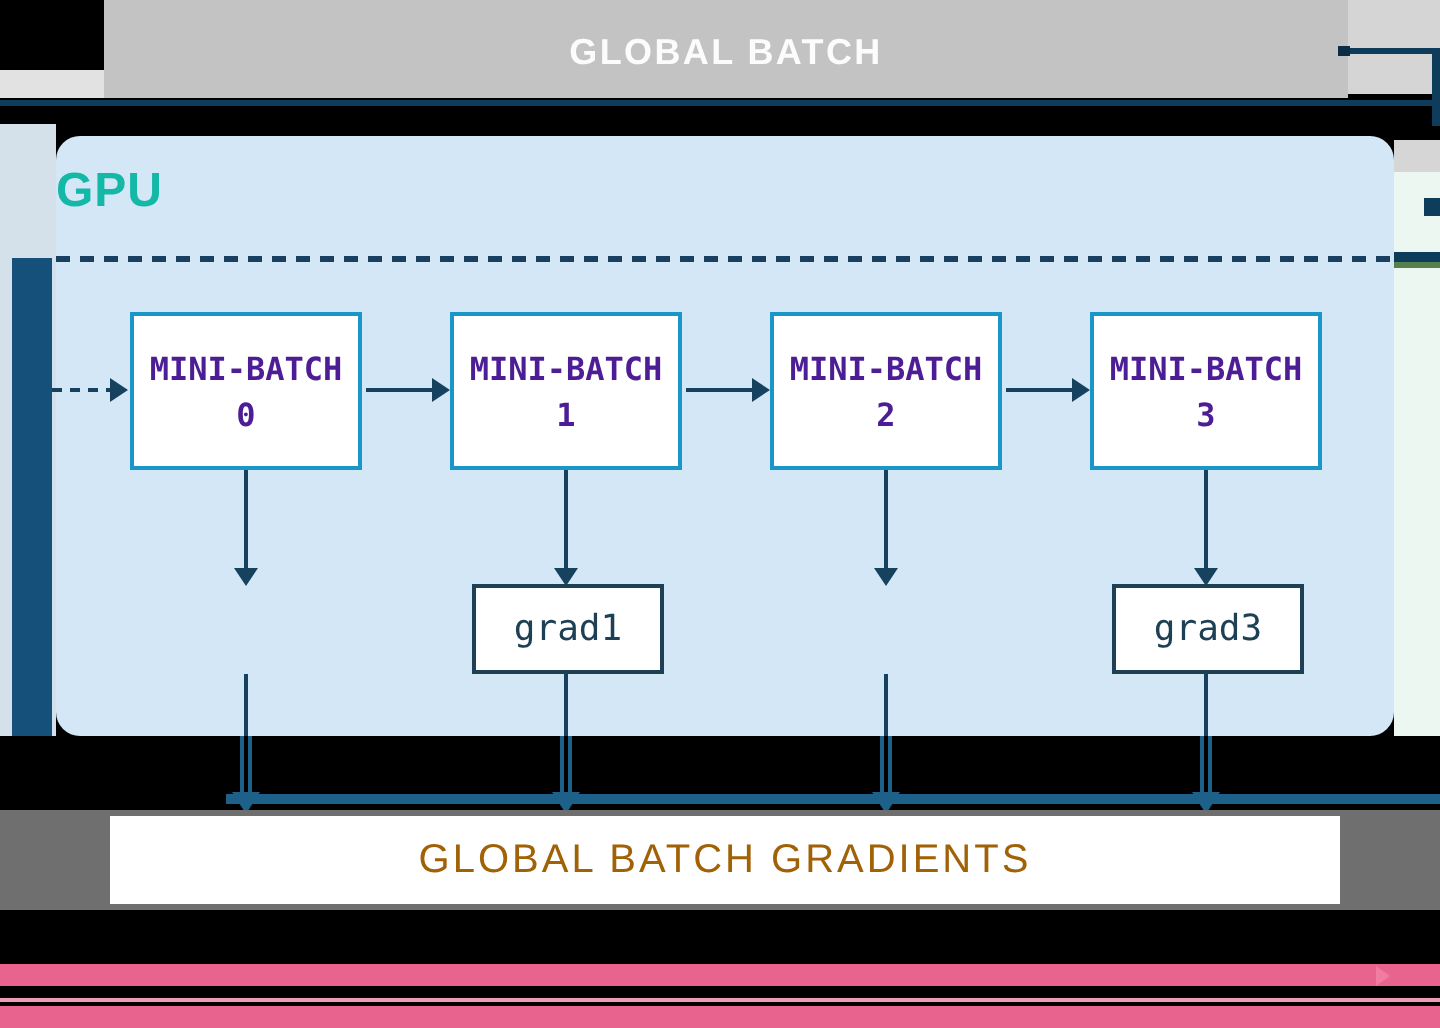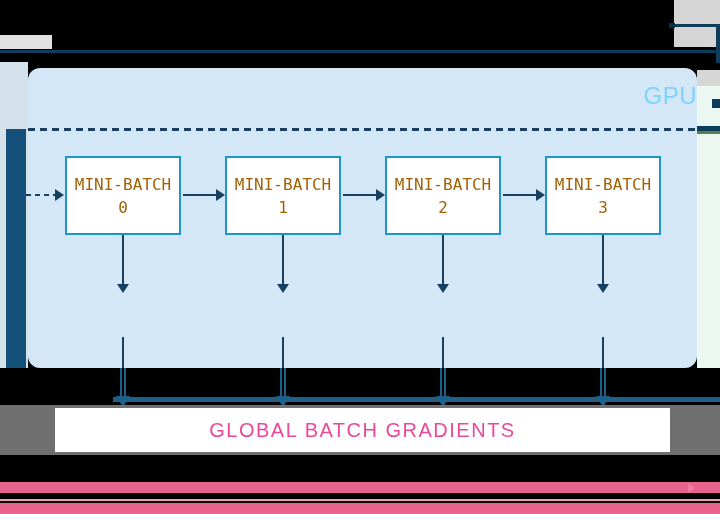--- a/index.html
+++ b/index.html
@@ -9,28 +9,28 @@
   }
   .abs{position:absolute;}
   
   .topbar{
     left:52px;top:0;width:622px;height:49px;background:#c3c3c3;
     display:flex;align-items:center;justify-content:center;padding-top:4px;box-sizing:border-box;
   }
   .topbar span{color:#fcfcfc;font-weight:bold;font-size:18px;letter-spacing:1.2px;}
   
   .panel{left:28px;top:68px;width:669px;height:300px;background:#d3e7f7;border-radius:12px;}
-  .gpu-label{left:28px;top:82px;width:669px;text-align:right;color:#7dd3fc;
-    font-weight:normal;font-size:24px;letter-spacing:.5px;}
+  .gpu-label{left:28px;top:82px;width:669px;text-align:left;color:#14b8a6;
+    font-weight:bold;font-size:24px;letter-spacing:.5px;}
   .dash-line{left:28px;top:128px;width:669px;height:3px;
     background:repeating-linear-gradient(90deg,#1b3f5e 0 7px,transparent 7px 12px);}
   
   .mb-box{top:156px;width:116px;height:79px;background:#fff;border:2px solid #1a96c8;
     box-sizing:border-box;display:flex;flex-direction:column;align-items:center;justify-content:center;
-    font-family:"DejaVu Sans Mono",monospace;font-weight:normal;font-size:16px;color:#a16207;line-height:23px;}
+    font-family:"DejaVu Sans Mono",monospace;font-weight:bold;font-size:16px;color:#4c1d95;line-height:23px;}
   
   .grad-box{top:292px;width:96px;height:45px;background:#fff;border:2px solid #1d4055;
     box-sizing:border-box;display:flex;align-items:center;justify-content:center;
     font-family:"DejaVu Sans Mono",monospace;font-size:18px;color:#1d4055;}
   
   .h-shaft{top:194px;height:2px;background:#16425f;}
   .h-head{top:189px;width:0;height:0;border-left:9px solid #16425f;
     border-top:6px solid transparent;border-bottom:6px solid transparent;}
   .dash-shaft{left:26px;top:194px;width:30px;height:2px;
     background:repeating-linear-gradient(90deg,#16425f 0 5px,transparent 5px 9px);}
@@ -40,21 +40,21 @@
   .v-shaft2a{top:337px;width:2px;height:31px;background:#16425f;}
   .v-shaft2b{top:368px;width:6px;height:30px;box-sizing:border-box;
     border-left:2px solid #1d6089;border-right:2px solid #1d6089;}
   .v-head2{top:396px;width:0;height:0;border-top:11px solid #1d6089;
     border-left:7px solid transparent;border-right:7px solid transparent;}
   .collector{left:113px;top:397px;width:607px;height:5px;background:#1d6089;}
   
   .bottom-gray{left:0;top:405px;width:720px;height:50px;background:#6f6f6f;}
   .bottom-white{left:55px;top:408px;width:615px;height:44px;background:#fff;
     display:flex;align-items:center;justify-content:center;}
-  .bottom-white span{color:#ec4899;font-size:20px;letter-spacing:1.5px;}
+  .bottom-white span{color:#a16207;font-size:20px;letter-spacing:1.5px;}
   .pink1{left:0;top:482px;width:720px;height:11px;background:#e8638e;}
   .pinkline{left:0;top:499px;width:720px;height:2px;background:#f09ab5;}
   .pink2{left:0;top:503px;width:720px;height:11px;background:#e8638e;}
   .pink-head{left:688px;top:483px;width:0;height:0;border-left:7px solid #f27ba2;
     border-top:5px solid transparent;border-bottom:5px solid transparent;}
   
   .lgray-tl{left:0;top:35px;width:52px;height:14px;background:#e2e2e2;}
   .lgray-tr{left:674px;top:0;width:46px;height:47px;background:#d5d5d5;}
   .navy-full{left:0;top:50px;width:720px;height:3px;background:#0e3c5b;}
   .r-hline{left:672px;top:24px;width:48px;height:3px;background:#0e3c5b;}
@@ -69,20 +69,23 @@
   .r-greenline{left:697px;top:131px;width:23px;height:3px;background:#567f4e;}
 </style>
 </head>
 <body>
 
 <div id="canvas">
 
   <div class="abs lgray-tl"></div>
   <div class="abs lgray-tr"></div>
 
+  <div class="abs topbar">
+    <span>GLOBAL BATCH</span>
+  </div>
 
   <div class="abs navy-full"></div>
   <div class="abs r-hline"></div>
   <div class="abs r-dot"></div>
   <div class="abs r-vline"></div>
 
   <div class="abs l-strip"></div>
   <div class="abs l-navybar"></div>
 
   <div class="abs panel"></div>
@@ -124,20 +127,26 @@
 
   <div class="abs v-shaft1" style="left:122px"></div>
   <div class="abs v-head1" style="left:117px"></div>
   <div class="abs v-shaft1" style="left:282px"></div>
   <div class="abs v-head1" style="left:277px"></div>
   <div class="abs v-shaft1" style="left:442px"></div>
   <div class="abs v-head1" style="left:437px"></div>
   <div class="abs v-shaft1" style="left:602px"></div>
   <div class="abs v-head1" style="left:597px"></div>
 
+  <div class="abs grad-box" style="left:236px">
+    <span>grad1</span>
+  </div>
+  <div class="abs grad-box" style="left:556px">
+    <span>grad3</span>
+  </div>
 
   <div class="abs v-shaft2a" style="left:122px"></div>
   <div class="abs v-shaft2a" style="left:282px"></div>
   <div class="abs v-shaft2a" style="left:442px"></div>
   <div class="abs v-shaft2a" style="left:602px"></div>
   <div class="abs v-shaft2b" style="left:120px"></div>
   <div class="abs v-shaft2b" style="left:280px"></div>
   <div class="abs v-shaft2b" style="left:440px"></div>
   <div class="abs v-shaft2b" style="left:600px"></div>
 

